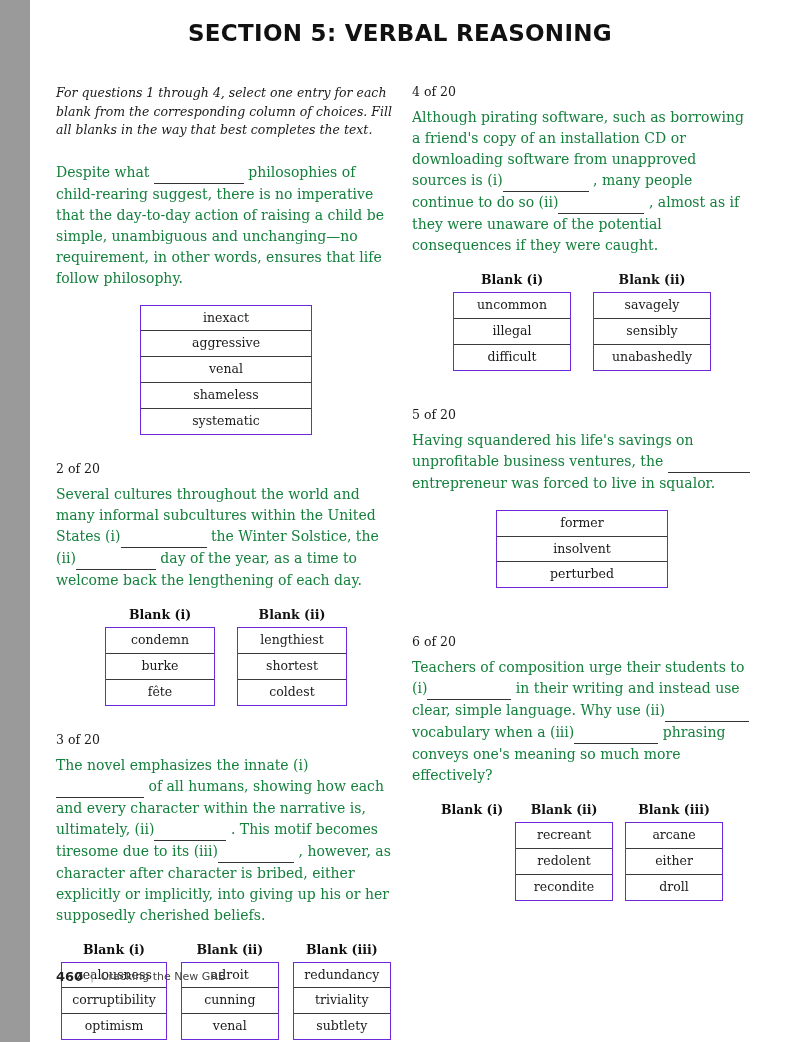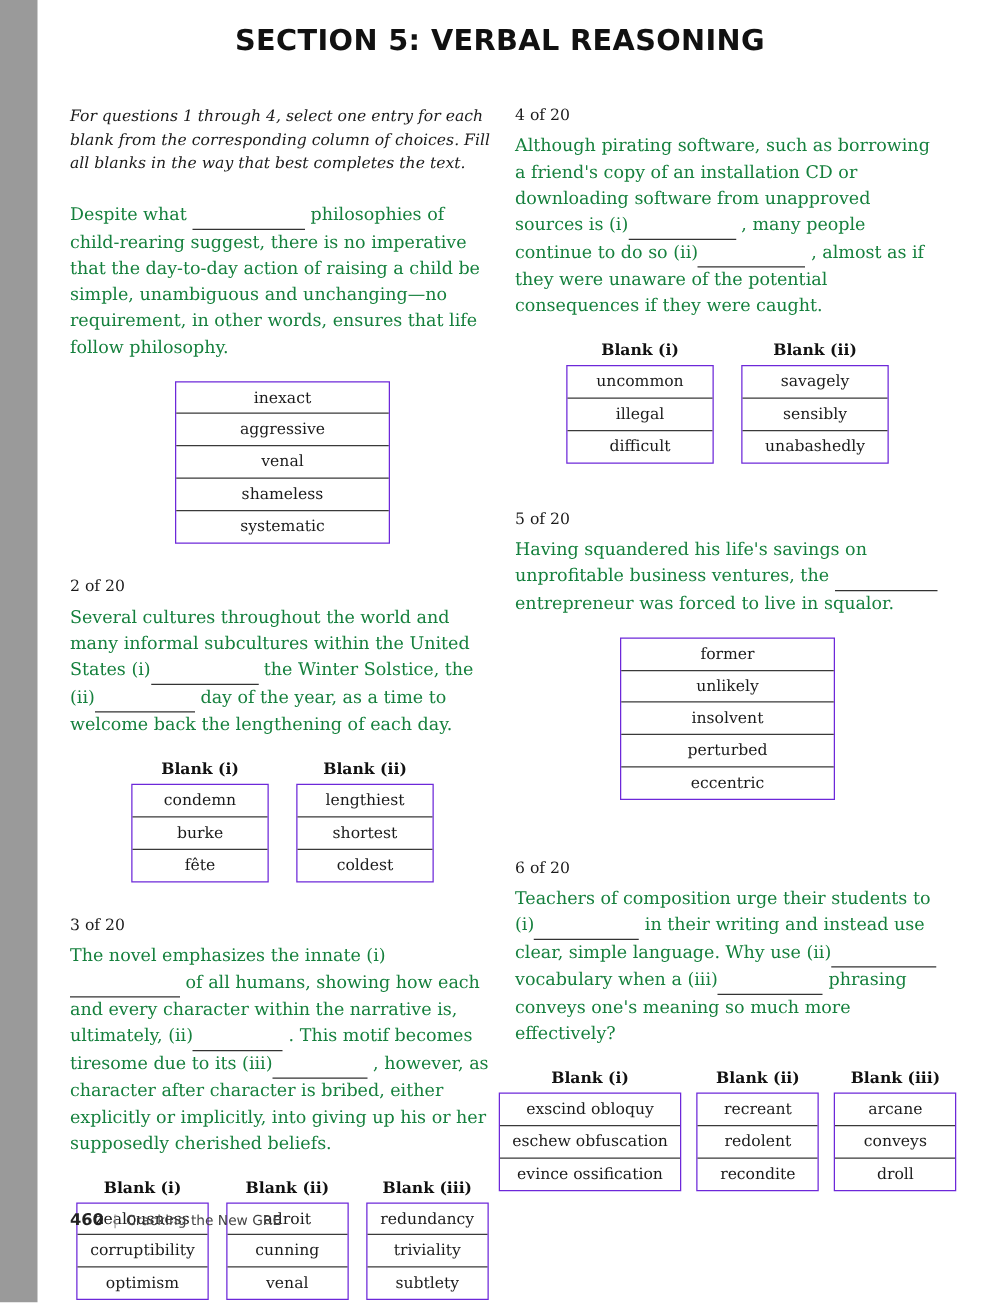--- a/index.html
+++ b/index.html
@@ -255,56 +255,49 @@
 
       <div class="spacer-sm"></div>
 
       <div>
         <div class="qnum">5 of 20</div>
         <div class="qtext"><span>Having squandered his life's savings on unprofitable business ventures, the </span><span class="blank-line" style="width:82px;">&nbsp;</span><span> entrepreneur was forced to live in squalor.</span></div>
         <div class="answer-area">
           <div class="answer-group w-single">
             <div class="choice-stack">
               <div class="choice">former</div>
-              <div class="choice">unlikely</div>
               <div class="choice">insolvent</div>
               <div class="choice">perturbed</div>
-              <div class="choice">eccentric</div>
             </div>
           </div>
         </div>
       </div>
 
       <div class="spacer-md"></div>
 
       <div>
         <div class="qnum">6 of 20</div>
         <div class="qtext"><span>Teachers of composition urge their students to (i)</span><span class="blank-line" style="width:84px;">&nbsp;</span><span> in their writing and instead use clear, simple language. Why use (ii)</span><span class="blank-line" style="width:84px;">&nbsp;</span><span> vocabulary when a (iii)</span><span class="blank-line" style="width:84px;">&nbsp;</span><span> phrasing conveys one's meaning so much more effectively?</span></div>
         <div class="answer-area" style="gap:12px;">
           <div class="answer-group w-wide">
             <div class="group-head">Blank (i)</div>
-            <div class="choice-stack">
-              <div class="choice">exscind obloquy</div>
-              <div class="choice">eschew obfuscation</div>
-              <div class="choice">evince ossification</div>
-            </div>
           </div>
           <div class="answer-group w-triple">
             <div class="group-head">Blank (ii)</div>
             <div class="choice-stack">
               <div class="choice">recreant</div>
               <div class="choice">redolent</div>
               <div class="choice">recondite</div>
             </div>
           </div>
           <div class="answer-group w-triple">
             <div class="group-head">Blank (iii)</div>
             <div class="choice-stack">
               <div class="choice">arcane</div>
-              <div class="choice">conveys</div>
+              <div class="choice">either</div>
               <div class="choice">droll</div>
             </div>
           </div>
         </div>
       </div>
 
     </div>
 
   </div>
 

